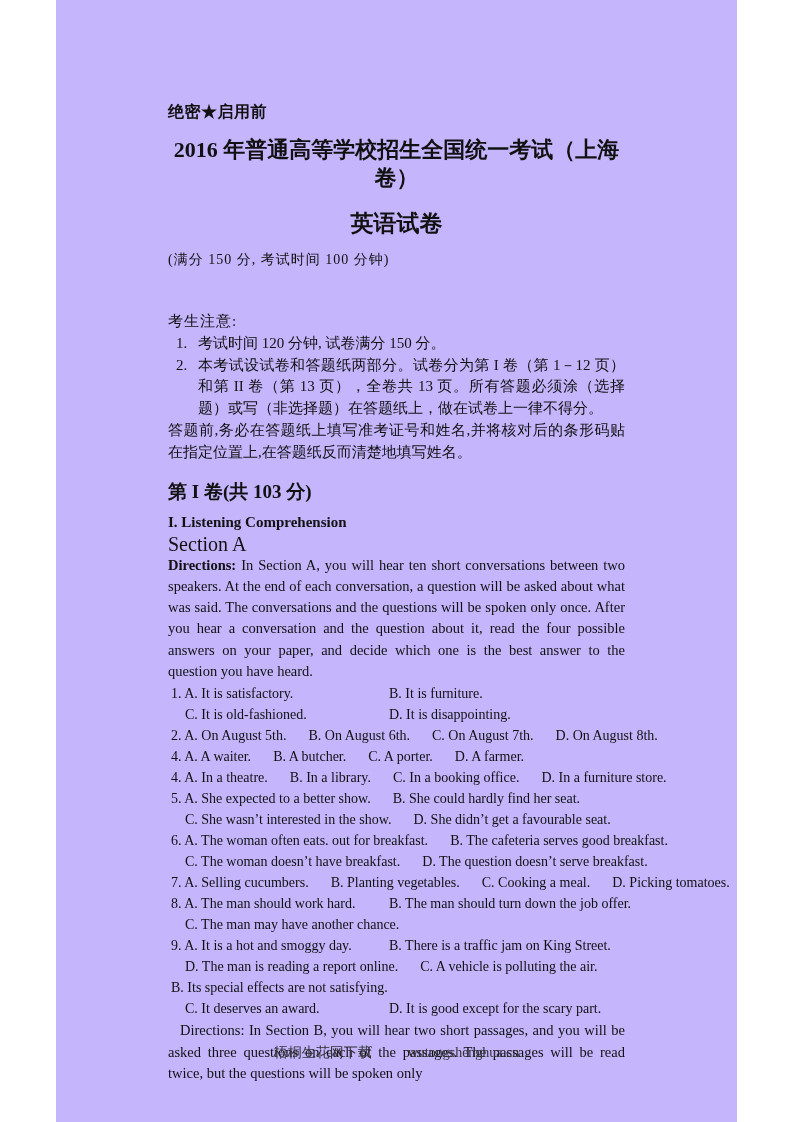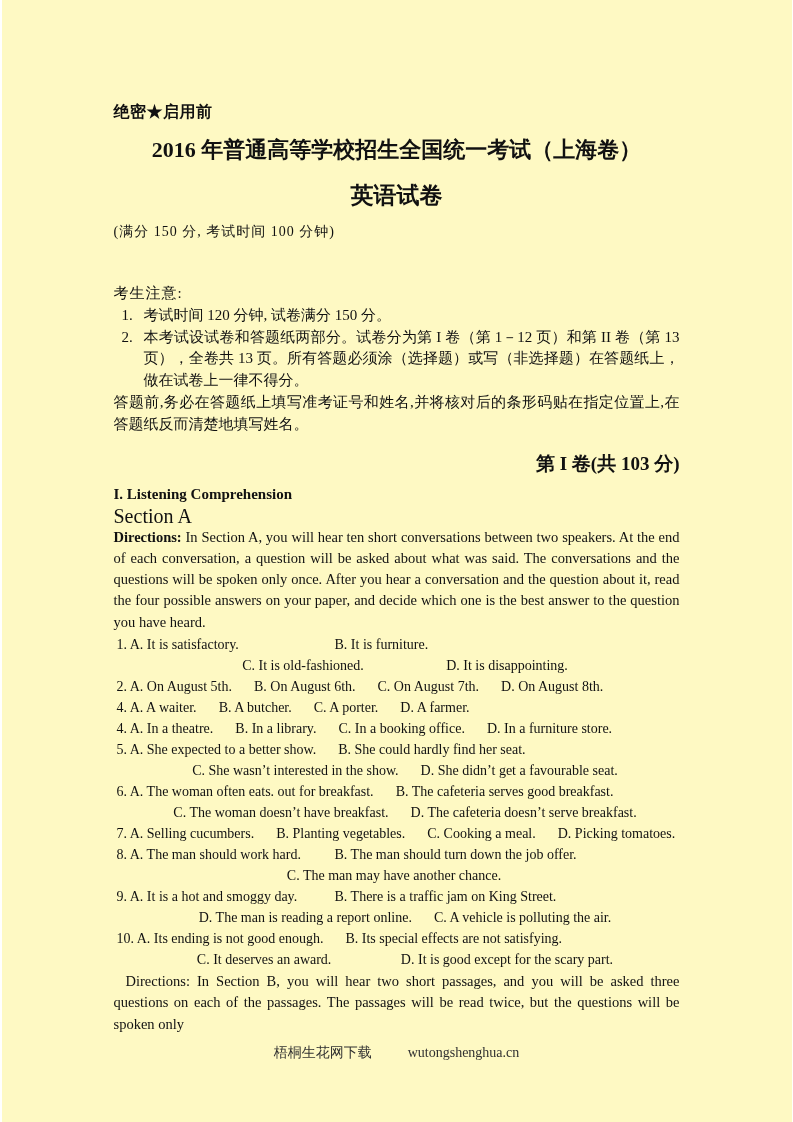--- a/index.html
+++ b/index.html
@@ -3,24 +3,24 @@
 <meta charset="utf-8">
 <style>
   * { margin: 0; padding: 0; box-sizing: border-box; }
   html, body { background: #ffffff; }
   body {
     font-family: "Liberation Serif", "DejaVu Serif", serif;
     color: #111111;
   }
   .page {
     position: relative;
-    width: 790px;
+    width: 681px;
     height: 1122px;
     margin: 0 auto;
-    background: #fef9c3;
+    background: #c4b5fd;
     padding: 102px 112px 0 112px;
     overflow: hidden;
   }
   .classified {
     font-weight: bold;
     font-size: 16px;
     line-height: 19px;
     letter-spacing: 0.5px;
   }
   .title {
@@ -49,21 +49,21 @@
     font-size: 15px;
     line-height: 21.8px;
   }
   .notice-head { letter-spacing: 1px; }
   .notice-item { display: flex; }
   .notice-num { flex: 0 0 30px; padding-left: 8px; }
   .notice-text { flex: 1; text-align: justify; }
   .notice-closing { text-align: justify; }
   .part-heading {
     margin-top: 15px;
-    text-align: right;
+    text-align: left;
     font-size: 19px;
     font-weight: bold;
     line-height: 26px;
   }
   .sec-title {
     margin-top: 6px;
     font-weight: bold;
     font-size: 15px;
     line-height: 22px;
   }
@@ -82,21 +82,21 @@
   #questions {
     margin-top: 1px;
     margin-bottom: 1px;
     font-size: 14px;
   }
   .q-line {
     display: flex;
     line-height: 21px;
     padding-left: 3px;
   }
-  .q-line.cont { padding-left: 17px; justify-content: center; }
+  .q-line.cont { padding-left: 17px; }
   .q-cell { white-space: nowrap; flex-shrink: 0; }
   .q-line.quad .q-cell { margin-right: 22px; }
   .q-line.quad .q-cell:last-child { margin-right: 0; }
   .q-line.pair .q-cell:first-child { min-width: 196px; margin-right: 22px; }
   .q-line.pair.cont .q-cell:first-child { min-width: 182px; }
   .footer {
     position: absolute;
     left: 0;
     right: 0;
     bottom: 60px;
@@ -174,21 +174,21 @@
       <div class="q-line pair cont">
         <span class="q-cell">C. She wasn’t interested in the show.</span>
         <span class="q-cell">D. She didn’t get a favourable seat.</span>
       </div>
       <div class="q-line pair">
         <span class="q-cell">6. A. The woman often eats. out for breakfast.</span>
         <span class="q-cell">B. The cafeteria serves good breakfast.</span>
       </div>
       <div class="q-line pair cont">
         <span class="q-cell">C. The woman doesn’t have breakfast.</span>
-        <span class="q-cell">D. The cafeteria doesn’t serve breakfast.</span>
+        <span class="q-cell">D. The question doesn’t serve breakfast.</span>
       </div>
       <div class="q-line quad">
         <span class="q-cell">7. A. Selling cucumbers.</span>
         <span class="q-cell">B. Planting vegetables.</span>
         <span class="q-cell">C. Cooking a meal.</span>
         <span class="q-cell">D. Picking tomatoes.</span>
       </div>
       <div class="q-line pair">
         <span class="q-cell">8. A. The man should work hard.</span>
         <span class="q-cell">B. The man should turn down the job offer.</span>
@@ -198,21 +198,20 @@
       </div>
       <div class="q-line pair">
         <span class="q-cell">9. A. It is a hot and smoggy day.</span>
         <span class="q-cell">B. There is a traffic jam on King Street.</span>
       </div>
       <div class="q-line pair cont">
         <span class="q-cell">D. The man is reading a report online.</span>
         <span class="q-cell">C. A vehicle is polluting the air.</span>
       </div>
       <div class="q-line pair">
-        <span class="q-cell">10. A. Its ending is not good enough.</span>
         <span class="q-cell">B. Its special effects are not satisfying.</span>
       </div>
       <div class="q-line pair cont">
         <span class="q-cell">C. It deserves an award.</span>
         <span class="q-cell">D. It is good except for the scary part.</span>
       </div>
     </div>
 
 
   <p class="directions first-indent">Directions: In Section B, you will hear two short passages, and you will be asked three questions on each of the passages. The passages will be read twice, but the questions will be spoken only</p>

